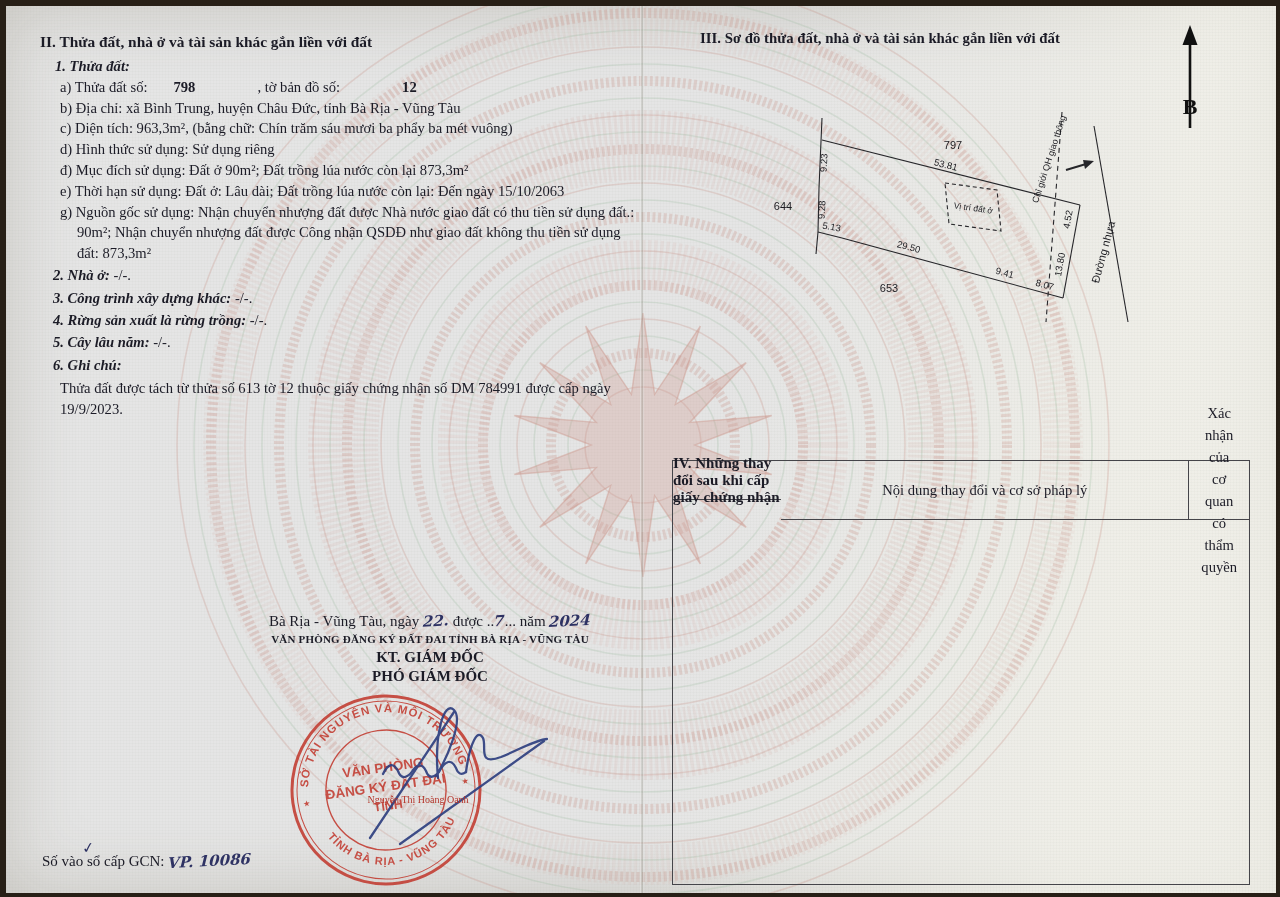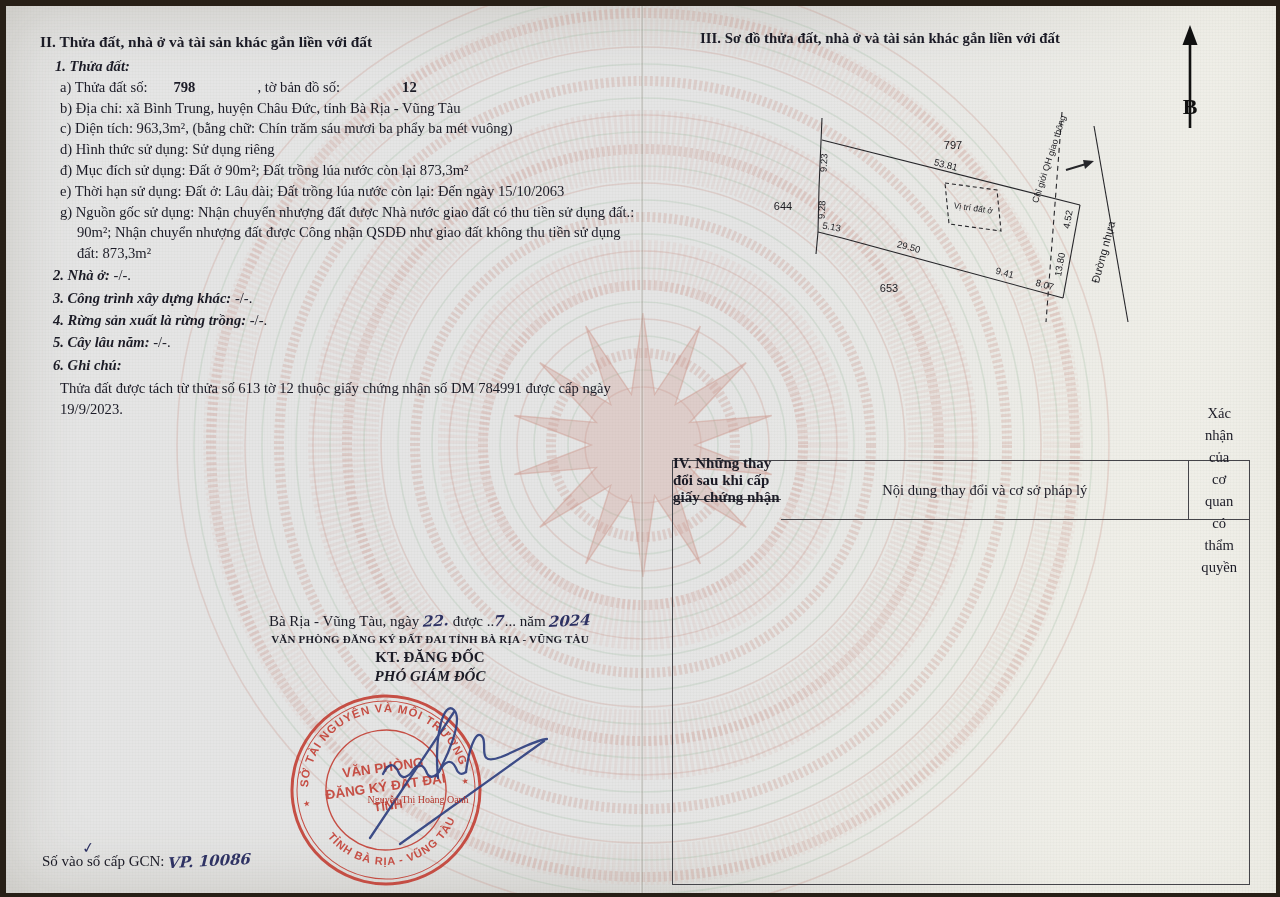--- a/index.html
+++ b/index.html
@@ -44,21 +44,21 @@
   .th2{flex:1;display:flex;align-items:center;justify-content:center;text-align:center;
        font-size:14.6px;line-height:22px;padding:0 12px;}
   .tbl-body{flex:1;position:relative;}
   .tbl-div{position:absolute;left:407px;top:0;bottom:0;width:1.3px;background:#45454a;}
 
   
   .sigblk{position:absolute;left:188px;top:612px;width:484px;text-align:center;}
   .dateline{font-size:15px;}
   .office{font-size:11px;font-weight:bold;margin-top:3px;letter-spacing:.2px;}
   .kt{font-size:15px;font-weight:bold;margin-top:4px;}
-  .pho{font-size:15px;font-weight:bold;margin-top:2px;font-style:italic;}
+  .pho{font-size:15px;font-weight:bold;margin-top:2px;}
   .ink{color:#2e3263;font-family:"DejaVu Serif", serif;font-style:italic;font-weight:600;
        display:inline-block;transform:rotate(-3deg) skewX(-6deg);}
   .signer{position:absolute;left:298px;top:794px;width:240px;text-align:center;
        color:#b5352b;font-weight:normal;font-size:10px;}
   .stamp-wrap{position:absolute;left:286px;top:690px;width:200px;height:200px;
        transform:rotate(-8deg);opacity:.88;}
   .sig-wrap{position:absolute;left:288px;top:686px;width:310px;height:165px;}
 
   
   .footer{position:absolute;left:42px;top:852px;font-size:15px;}
@@ -192,21 +192,21 @@
   <div class="sigblk">
     <div class="dateline">
       <span>Bà Rịa - Vũng Tàu, ngày</span>
       <span class="ink">22.</span>
       <span>được</span>
       <span>..</span><span class="ink">7</span><span>...</span>
       <span>năm</span>
       <span class="ink">2024</span>
     </div>
     <div class="office">VĂN PHÒNG ĐĂNG KÝ ĐẤT ĐAI TỈNH BÀ RỊA - VŨNG TÀU</div>
-    <div class="kt">KT. ĐĂNG ĐỐC</div>
+    <div class="kt">KT. GIÁM ĐỐC</div>
     <div class="pho">PHÓ GIÁM ĐỐC</div>
   </div>
 
   <div class="stamp-wrap">
     <svg width="200" height="200" viewBox="0 0 200 200">
       <g stroke="#c23b30" fill="none">
         <circle cx="100" cy="100" r="94" stroke-width="3"></circle>
         <circle cx="100" cy="100" r="89" stroke-width="1"></circle>
         <circle cx="100" cy="100" r="60" stroke-width="1.4"></circle>
       </g>

